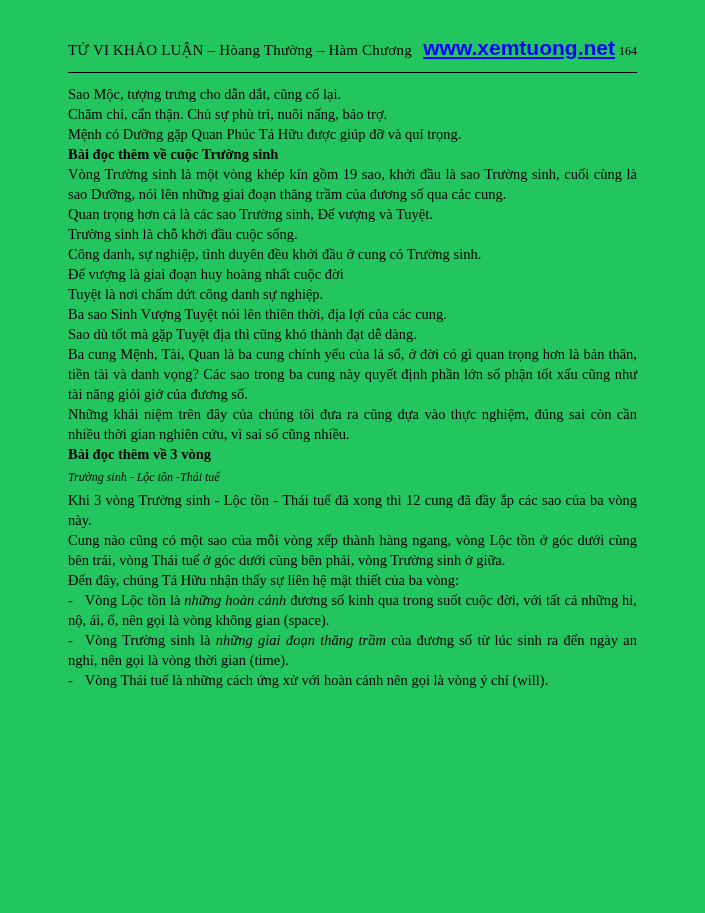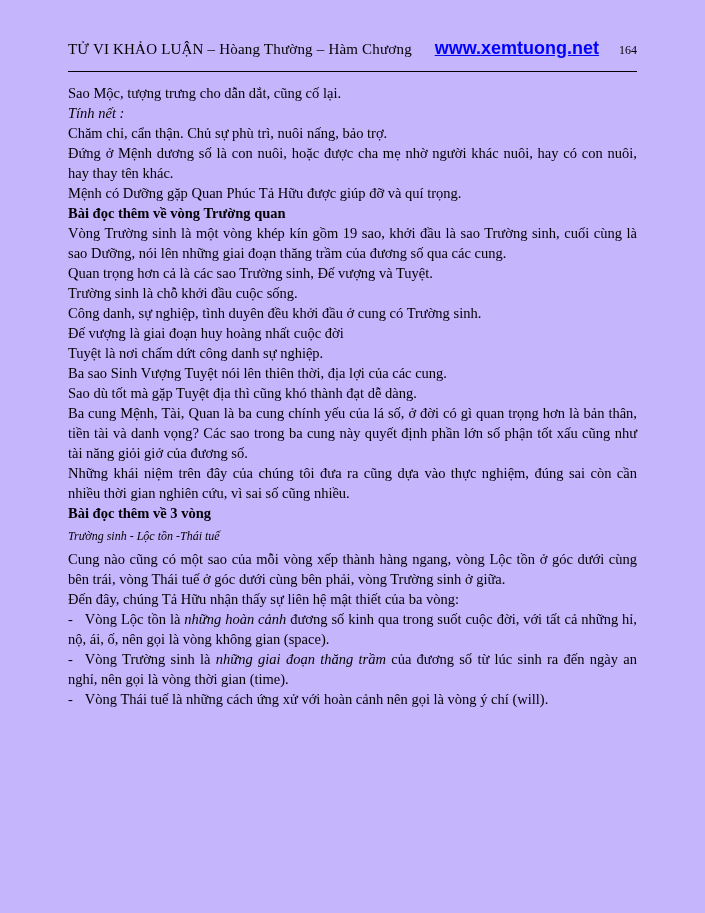--- a/index.html
+++ b/index.html
@@ -2,21 +2,21 @@
 <html><head>
 <meta charset="utf-8">
 <style>
   * { margin: 0; padding: 0; box-sizing: border-box; }
   html, body { background: #ffffff; }
   .page {
     position: relative;
     width: 705px;
     height: 913px;
     margin: 0 auto;
-    background: #c4b5fd;
+    background: #22c55e;
     color: #000000;
     font-family: "Liberation Serif", "DejaVu Serif", serif;
     font-size: 14.5px;
     line-height: 20px;
     padding: 38px 68px 1px 68px;
     overflow: hidden;
   }
   .page-header {
     display: flex;
     align-items: baseline;
@@ -25,24 +25,24 @@
   }
   .header-title {
     flex: 1;
     font-size: 15px;
     letter-spacing: 0.2px;
     white-space: nowrap;
   }
   .header-link {
     font-family: "Liberation Sans", "DejaVu Sans", sans-serif;
     font-weight: bold;
-    font-size: 18px;
+    font-size: 21px;
     text-decoration: underline;
     color: #0000ff;
-    margin-right: 20px;
+    margin-right: 4px;
     cursor: pointer;
   }
   .header-page-num { font-size: 12px; }
   .content { padding-top: 6px; }
   .content p { margin: 0; }
   .gap { margin-top: 10px; font-family: Liberation Serif, serif; }           
   .justify { text-align: justify; }
   .italic { font-style: italic; }
   .bold-heading { font-weight: bold; }
   .subtitle {
@@ -62,42 +62,41 @@
   <div class="page-header">
     <span class="header-title">TỬ VI KHẢO LUẬN – Hòang Thường – Hàm Chương</span>
     <a class="header-link">www.xemtuong.net</a>
     <span class="header-page-num">164</span>
   </div>
 
   <div class="content">
 
     <p class="gap" style="margin-top:5px;">Sao Mộc, tượng trưng cho dẫn dắt, cũng cố lại.</p>
 
-    <p class="italic gap">Tính nết :</p>
     <p>Chăm chỉ, cẩn thận. Chủ sự phù trì, nuôi nấng, bảo trợ.</p>
-    <p class="justify">Đứng ở Mệnh dương số là con nuôi, hoặc được cha mẹ nhờ người khác nuôi, hay có con nuôi, hay thay tên khác.</p>
     <p>Mệnh có Dưỡng gặp Quan Phúc Tả Hữu được giúp đỡ và quí trọng.</p>
 
-    <p class="bold-heading gap">Bài đọc thêm về vòng Trường quan</p>
+    <p class="bold-heading gap">Bài đọc thêm về cuộc Trường sinh</p>
     <p class="justify">Vòng Trường sinh là một vòng khép kín gồm 19 sao, khởi đầu là sao Trường sinh, cuối cùng là sao Dưỡng, nói lên những giai đoạn thăng trầm của đương số qua các cung.</p>
 
     <p class="gap">Quan trọng hơn cả là các sao Trường sinh, Đế vượng và Tuyệt.</p>
     <p>Trường sinh là chỗ khởi đầu cuộc sống.</p>
     <p>Công danh, sự nghiệp, tình duyên đều khởi đầu ở cung có Trường sinh.</p>
     <p>Đế vượng là giai đoạn huy hoàng nhất cuộc đời</p>
     <p>Tuyệt là nơi chấm dứt công danh sự nghiệp.</p>
     <p>Ba sao Sinh Vượng Tuyệt nói lên thiên thời, địa lợi của các cung.</p>
     <p>Sao dù tốt mà gặp Tuyệt địa thì cũng khó thành đạt dễ dàng.</p>
 
     <p class="justify gap">Ba cung Mệnh, Tài, Quan là ba cung chính yếu của lá số, ở đời có gì quan trọng hơn là bản thân, tiền tài và danh vọng? Các sao trong ba cung này quyết định phần lớn số phận tốt xấu cũng như tài năng giỏi giở của đương số.</p>
 
     <p class="justify gap">Những khái niệm trên đây của chúng tôi đưa ra cũng dựa vào thực nghiệm, đúng sai còn cần nhiều thời gian nghiên cứu, vì sai số cũng nhiều.</p>
 
     <p class="bold-heading gap">Bài đọc thêm về 3 vòng</p>
     <p class="subtitle">Trường sinh - Lộc tồn -Thái tuế</p>
+    <p class="justify">Khi 3 vòng Trường sinh - Lộc tồn - Thái tuế đã xong thì 12 cung đã đầy ắp các sao của ba vòng này.</p>
 
     <p class="justify gap">Cung nào cũng có một sao của mỗi vòng xếp thành hàng ngang, vòng Lộc tồn ở góc dưới cùng bên trái, vòng Thái tuế ở góc dưới cùng bên phải, vòng Trường sinh ở giữa.</p>
 
     <p class="gap">Đến đây, chúng Tả Hữu nhận thấy sự liên hệ mật thiết của ba vòng:</p>
 
     <p class="justify bullet"><span class="dash">-</span><span class="bullet-gap"></span><span>Vòng Lộc tồn là </span><i>những hoàn cảnh</i><span> đương số kinh qua trong suốt cuộc đời, với tất cả những hỉ, nộ, ái, ố, nên gọi là vòng không gian (space).</span></p>
 
     <p class="justify bullet"><span class="dash">-</span><span class="bullet-gap"></span><span>Vòng Trường sinh là </span><i>những giai đoạn thăng trầm</i><span> của đương số từ lúc sinh ra đến ngày an nghỉ, nên gọi là vòng thời gian (time).</span></p>
 
     <p class="bullet"><span class="dash">-</span><span class="bullet-gap"></span><span>Vòng Thái tuế là những cách ứng xử với hoàn cảnh nên gọi là vòng ý chí (will).</span><i></i><span></span></p>

